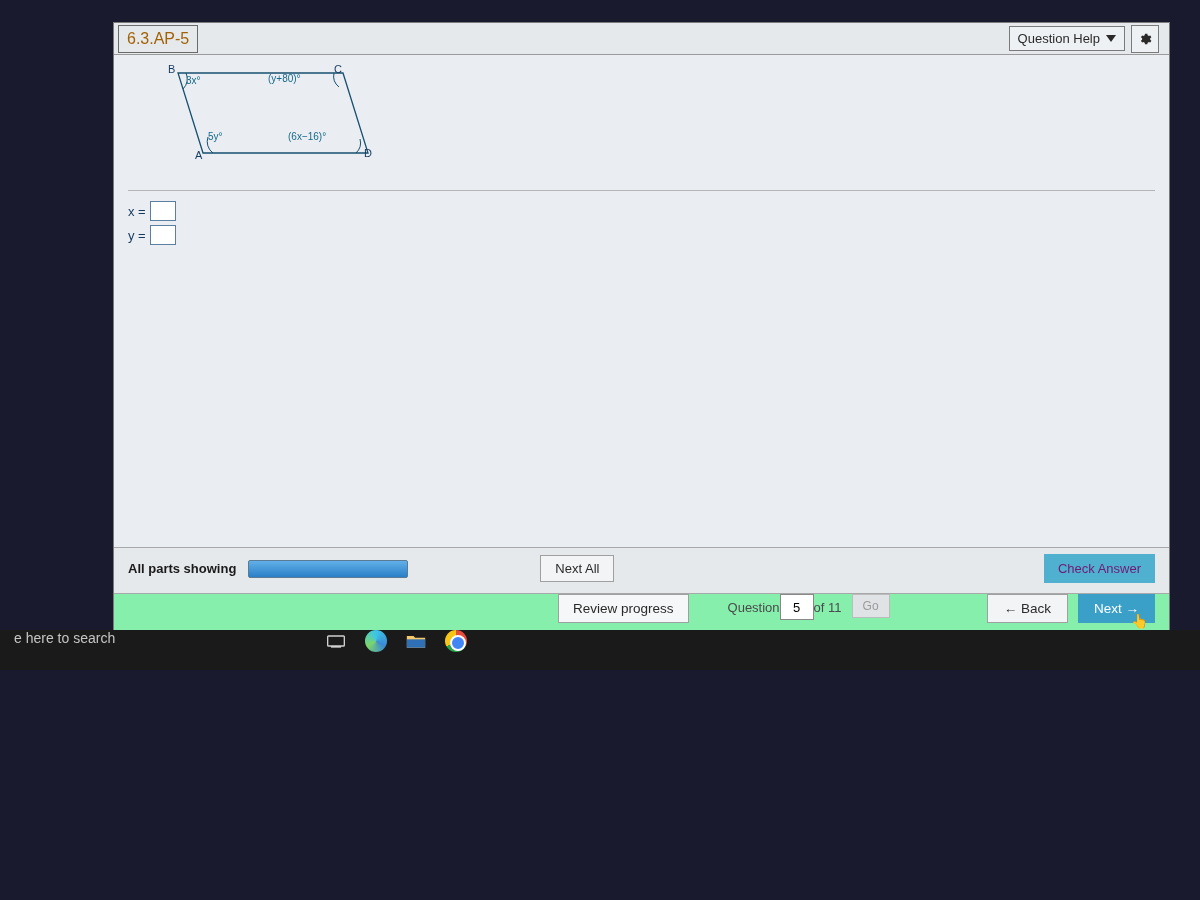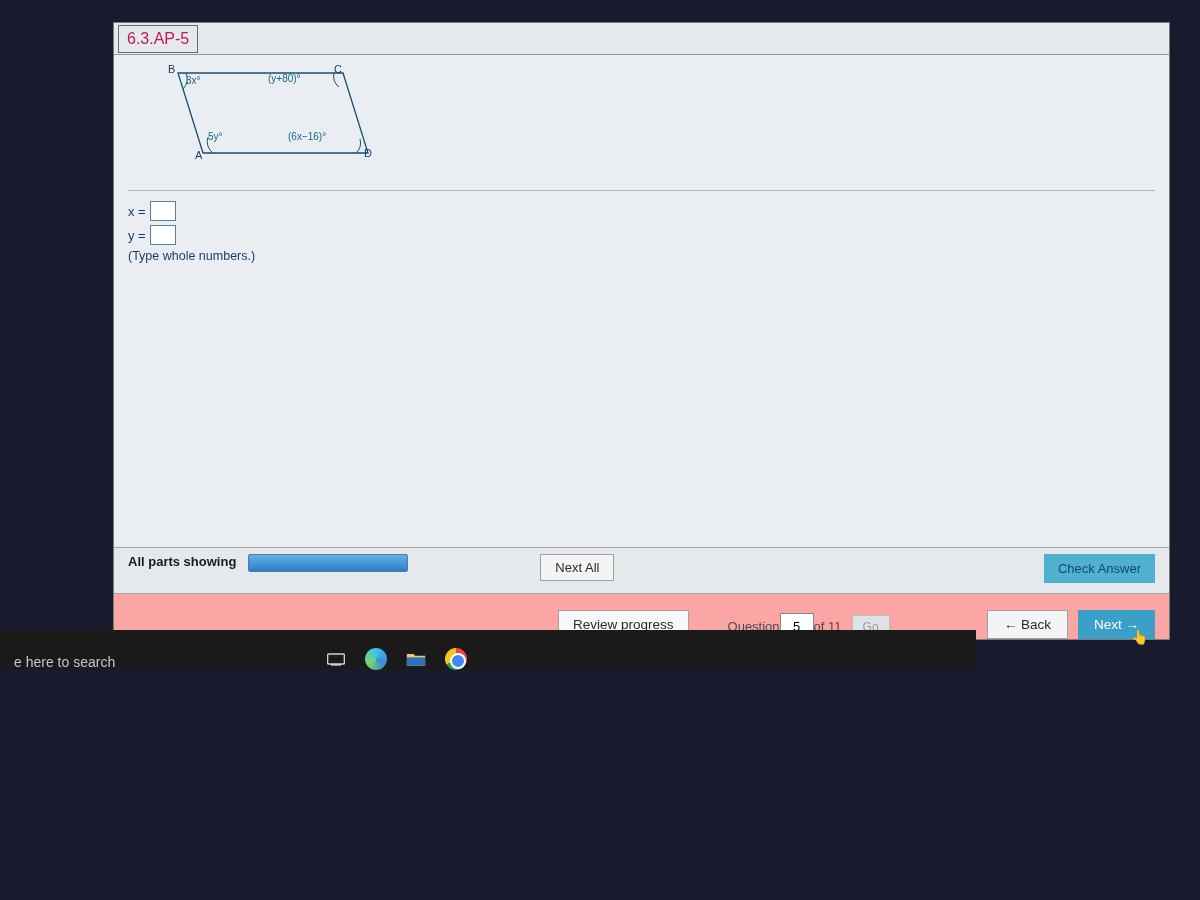--- a/index.html
+++ b/index.html
@@ -30,21 +30,21 @@
     border-bottom: 1px solid #9a9a9a;
     height: 32px;
     background: #e6e9ec;
   }
   .title-text {
     font-size: 16px;
     padding: 4px 8px;
     border: 1px solid #6a6a6a;
     margin-left: 4px;
     background: #e6e9ec;
-    color: #be185d;
+    color: #a16207;
   }
   .title-right {
     display: flex;
     align-items: center;
     gap: 6px;
     padding-right: 10px;
   }
   .qhelp-btn {
     border: 1px solid #7a7a7a;
     background: #eef1f4;
@@ -142,21 +142,21 @@
     border-top: 1px solid #a8a8a8;
     background: #e6e9ec;
   }
   .footer .instr {
     font-size: 12.5px;
     color: #163a5f;
     padding: 8px 14px 4px 14px;
   }
   .footer-row1 {
     display: flex;
-    align-items: flex-start;
+    align-items: center;
     padding: 6px 14px 10px 14px;
     gap: 12px;
   }
   .aps {
     font-size: 13px;
     font-weight: bold;
     color: #1a1a1a;
   }
   .progress-bar {
     width: 160px;
@@ -171,31 +171,31 @@
     background: #f2f4f6;
     font-size: 13px;
     color: #2a2a2a;
     padding: 5px 14px;
     cursor: pointer;
   }
   .flex-spacer { flex: 1; }
   .check-btn {
     border: none;
     background: #4fb0cf;
-    color: #0c4a6e;
+    color: #701a75;
     font-size: 13px;
     padding: 7px 14px;
     cursor: pointer;
   }
   .nav-row {
     height: 46px;
-    background: #fca5a5;
+    background: #86efac;
     border-top: 1px solid #a8a8a8;
     display: flex;
-    align-items: flex-end;
+    align-items: flex-start;
     padding: 0 14px;
     gap: 10px;
   }
   .rev-btn {
     border: 1px solid #a0a0a0;
     background: #f6f7f9;
     font-size: 13.5px;
     color: #2a2a2a;
     padding: 6px 14px;
     cursor: pointer;
@@ -244,25 +244,25 @@
     position: absolute;
     bottom: -6px;
     right: 6px;
     font-size: 14px;
     color: #fff;
   }
   .taskbar {
     position: absolute;
     left: 0;
     bottom: 230px;
-    width: 976px;
+    width: 1200px;
     height: 40px;
     background: #1a1a1a;
     display: flex;
-    align-items: flex-end;
+    align-items: flex-start;
     padding-left: 14px;
     gap: 10px;
     color: #d0d0d0;
   }
   .tb-search {
     font-size: 14px;
     color: #c5c5c5;
   }
   .tb-icons {
     display: flex;
@@ -277,20 +277,31 @@
   .tb-chrome { width: 22px; height: 22px; border-radius: 50%; background: conic-gradient(#e94b3c 0 120deg, #2aa24a 120deg 240deg, #f5c518 240deg 360deg); position: relative; }
   .tb-chrome::after { content:""; position:absolute; left:5px; top:5px; width:12px; height:12px; background:#4285f4; border:2px solid #fff; border-radius:50%; }
 </style>
 </head>
 <body>
 
 <div class="app-window">
 
   <div class="title-bar">
     <div class="title-text">6.3.AP-5</div>
+    <div class="title-right">
+      <button class="qhelp-btn">
+        <span>Question Help</span>
+        <span class="tri-down"></span>
+      </button>
+      <button class="gear-btn">
+        <svg viewBox="0 0 24 24">
+          <path fill="#2a2a2a" d="M12 8a4 4 0 100 8 4 4 0 000-8zm9 4a7 7 0 00-.1-1.2l2.1-1.6-2-3.4-2.5 1a7 7 0 00-2-1.2L16 3h-4l-.5 2.6a7 7 0 00-2 1.2l-2.5-1-2 3.4 2.1 1.6A7 7 0 007 12c0 .4 0 .8.1 1.2L5 14.8l2 3.4 2.5-1a7 7 0 002 1.2L12 21h4l.5-2.6a7 7 0 002-1.2l2.5 1 2-3.4-2.1-1.6c.1-.4.1-.8.1-1.2z"></path>
+        </svg>
+      </button>
+    </div>
   </div>
 
   <div class="content">
     <div class="question-row">
       <div class="diagram-wrap">
         <svg width="260" height="95" viewBox="0 0 260 95">
           <polygon points="50,6 215,6 240,86 75,86" fill="none" stroke="#16506f" stroke-width="1.3"></polygon>
           <path d="M58 6 A14 14 0 0 1 55 22" fill="none" stroke="#16506f" stroke-width="1"></path>
           <path d="M206 6 A14 14 0 0 0 211 20" fill="none" stroke="#16506f" stroke-width="1"></path>
           <path d="M85 86 A14 14 0 0 1 80 70" fill="none" stroke="#16506f" stroke-width="1"></path>
@@ -309,21 +320,20 @@
 
     <div class="answer-area">
       <div class="ans-line">
         <span>x =</span>
         <input class="ans-input" value="" style="">
       </div>
       <div class="ans-line">
         <span>y =</span>
         <input class="ans-input" value="" style="">
       </div>
-      <div class="hint">(Type whole numbers.)</div>
     </div>
   </div>
 
   <div class="footer">
     <div class="footer-row1">
       <span class="aps">All parts showing</span>
       <div class="progress-bar"></div>
       <button class="clear-all-btn">Next All</button>
       <div class="flex-spacer"></div>
       <button class="check-btn">Check Answer</button>

